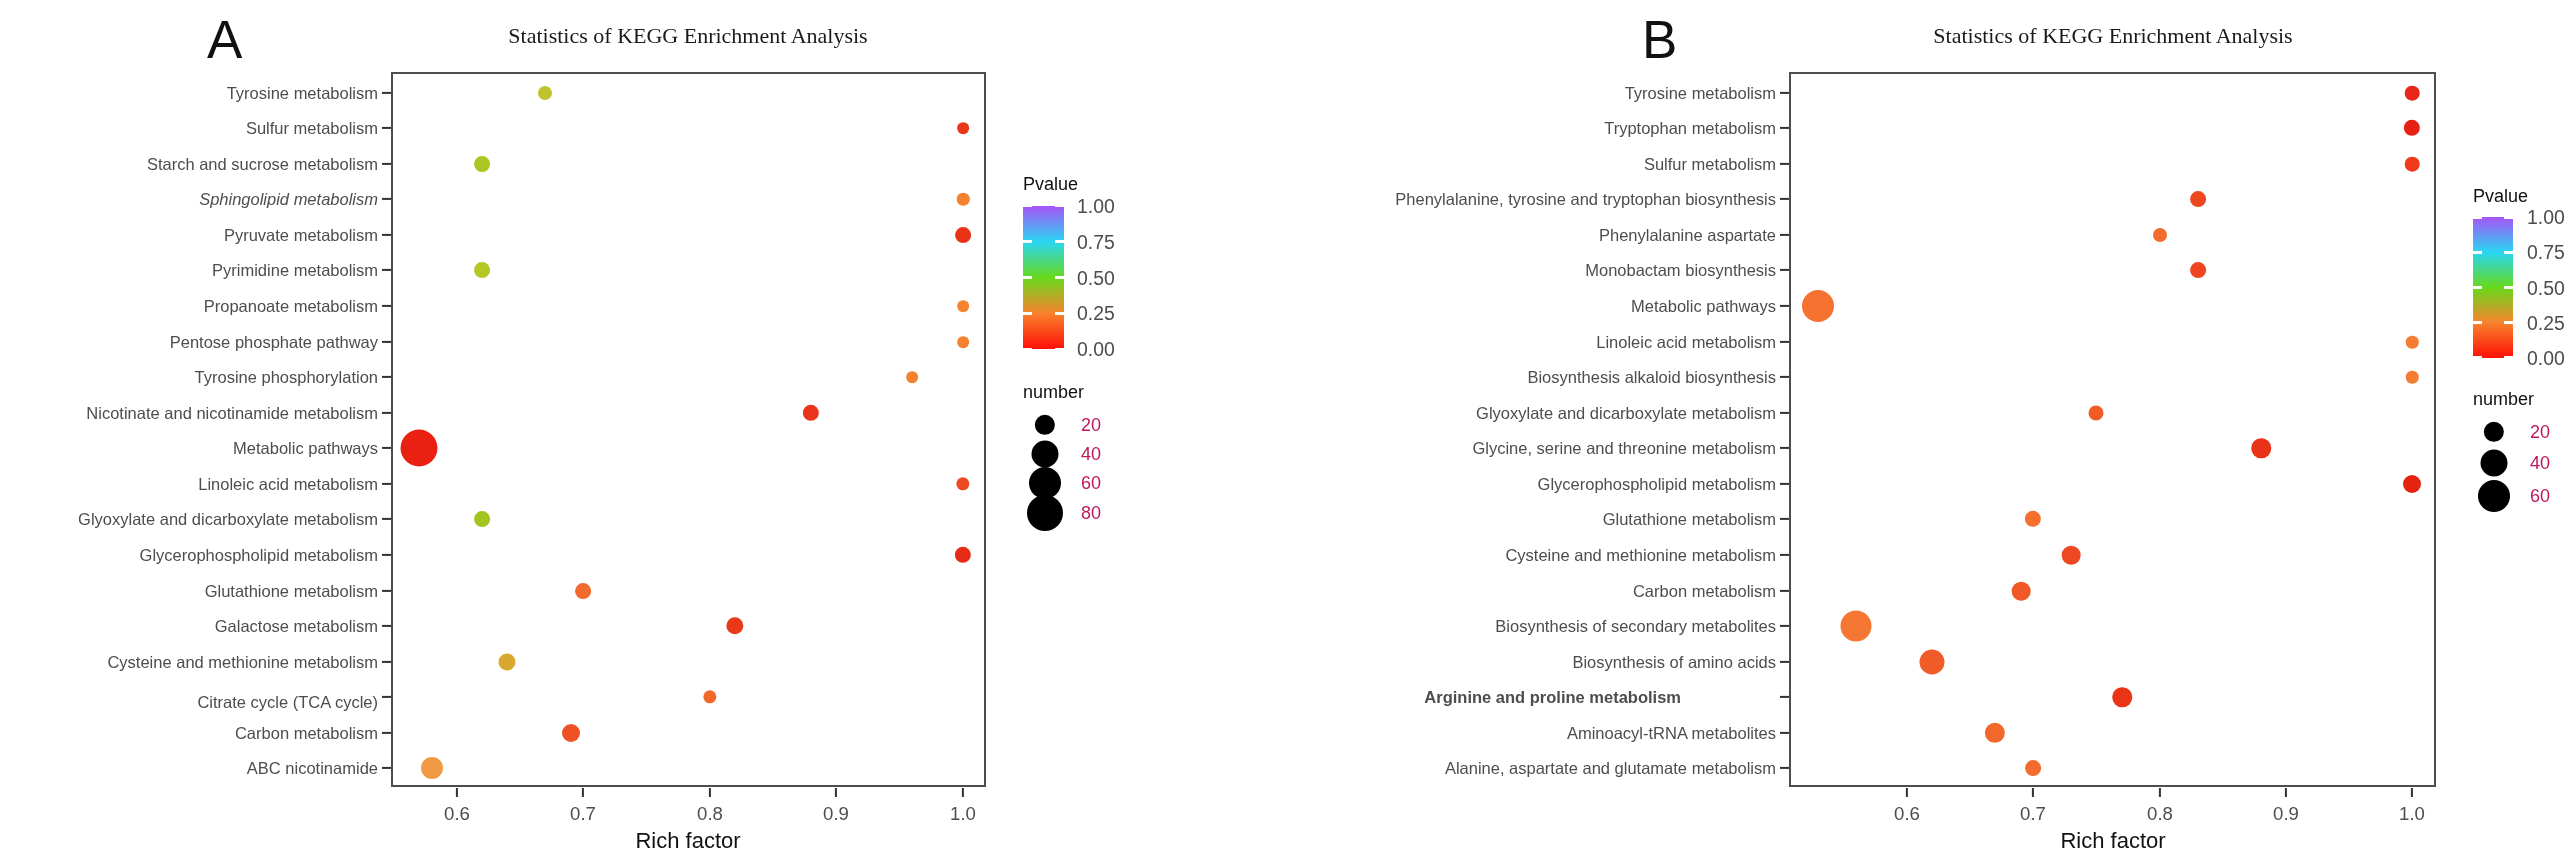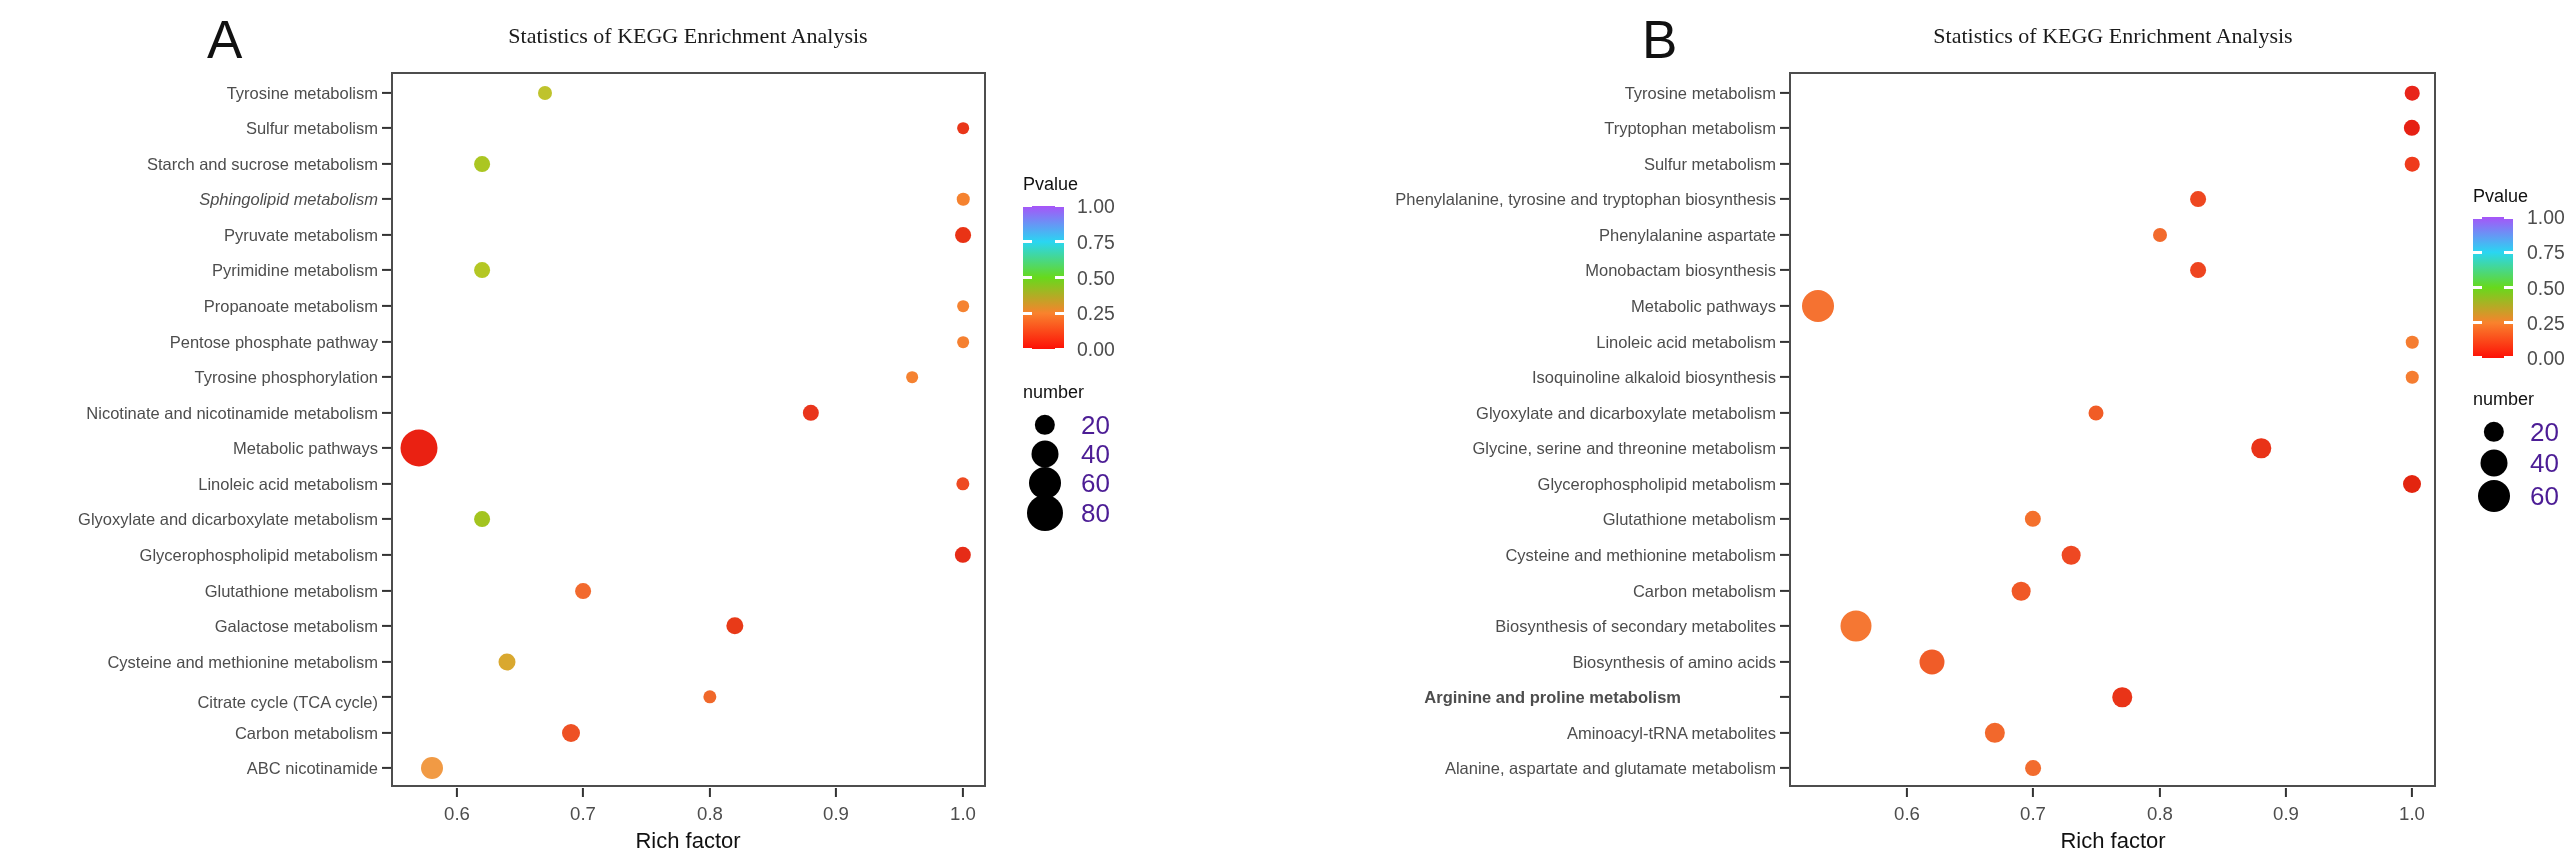--- a/index.html
+++ b/index.html
@@ -14,21 +14,21 @@
   .y-tick{position:absolute;width:9.3px;height:2.2px;background:#333;transform:translateY(-50%);}
   .x-tick{position:absolute;width:2.2px;height:9.3px;background:#333;transform:translateX(-50%);}
   .x-tick-label{position:absolute;font-size:18.6px;color:#4d4d4d;transform:translateX(-50%);white-space:nowrap;}
   .axis-title{position:absolute;font-size:22px;color:#111;transform:translateX(-50%);white-space:nowrap;}
   .dot{position:absolute;border-radius:50%;transform:translate(-50%,-50%);}
   .legend-title{position:absolute;font-size:18px;color:#111;white-space:nowrap;}
   .colorbar{position:absolute;}
   .cb-notch{position:absolute;width:9.3px;height:2.9px;background:#ffffff;}
   .cb-label{position:absolute;font-size:19.4px;color:#4d4d4d;transform:translateY(-50%);white-space:nowrap;}
   .num-circle{position:absolute;background:#000;border-radius:50%;transform:translate(-50%,-50%);}
-  .num-label{position:absolute;font-size:26px;color:#4c1d95;transform:translateY(-50%);white-space:nowrap;}
+  .num-label{position:absolute;font-size:18px;color:#be185d;transform:translateY(-50%);white-space:nowrap;}
 </style>
 </head>
 <body>
 
 <div id="figure">
   <div class="panel-letter" style="left:207px;top:8.6px;">A</div>
   <div class="chart-title" style="left:688px;top:23px;">Statistics of KEGG Enrichment Analysis</div>
   <div class="panel-letter" style="left:1642px;top:8.6px;">B</div>
   <div class="chart-title" style="left:2113px;top:23px;">Statistics of KEGG Enrichment Analysis</div>
 
@@ -140,21 +140,21 @@
     <div class="y-label" style="left: 1776px; top: 199px;">Phenylalanine, tyrosine and tryptophan biosynthesis</div>
     <div class="y-tick" style="left: 1780px; top: 199px;"></div>
     <div class="y-label" style="left: 1776px; top: 235px;">Phenylalanine aspartate</div>
     <div class="y-tick" style="left: 1780px; top: 235px;"></div>
     <div class="y-label" style="left: 1776px; top: 270px;">Monobactam biosynthesis</div>
     <div class="y-tick" style="left: 1780px; top: 270px;"></div>
     <div class="y-label" style="left: 1776px; top: 306px;">Metabolic pathways</div>
     <div class="y-tick" style="left: 1780px; top: 306px;"></div>
     <div class="y-label" style="left: 1776px; top: 342px;">Linoleic acid metabolism</div>
     <div class="y-tick" style="left: 1780px; top: 342px;"></div>
-    <div class="y-label" style="left: 1776px; top: 377px;">Isoquinoline alkaloid biosynthesis</div>
+    <div class="y-label" style="left: 1776px; top: 377px;">Biosynthesis alkaloid biosynthesis</div>
     <div class="y-tick" style="left: 1780px; top: 377px;"></div>
     <div class="y-label" style="left: 1776px; top: 413px;">Glyoxylate and dicarboxylate metabolism</div>
     <div class="y-tick" style="left: 1780px; top: 413px;"></div>
     <div class="y-label" style="left: 1776px; top: 448px;">Glycine, serine and threonine metabolism</div>
     <div class="y-tick" style="left: 1780px; top: 448px;"></div>
     <div class="y-label" style="left: 1776px; top: 484px;">Glycerophospholipid metabolism</div>
     <div class="y-tick" style="left: 1780px; top: 484px;"></div>
     <div class="y-label" style="left: 1776px; top: 519px;">Glutathione metabolism</div>
     <div class="y-tick" style="left: 1780px; top: 519px;"></div>
     <div class="y-label" style="left: 1776px; top: 555px;">Cysteine and methionine metabolism</div>

